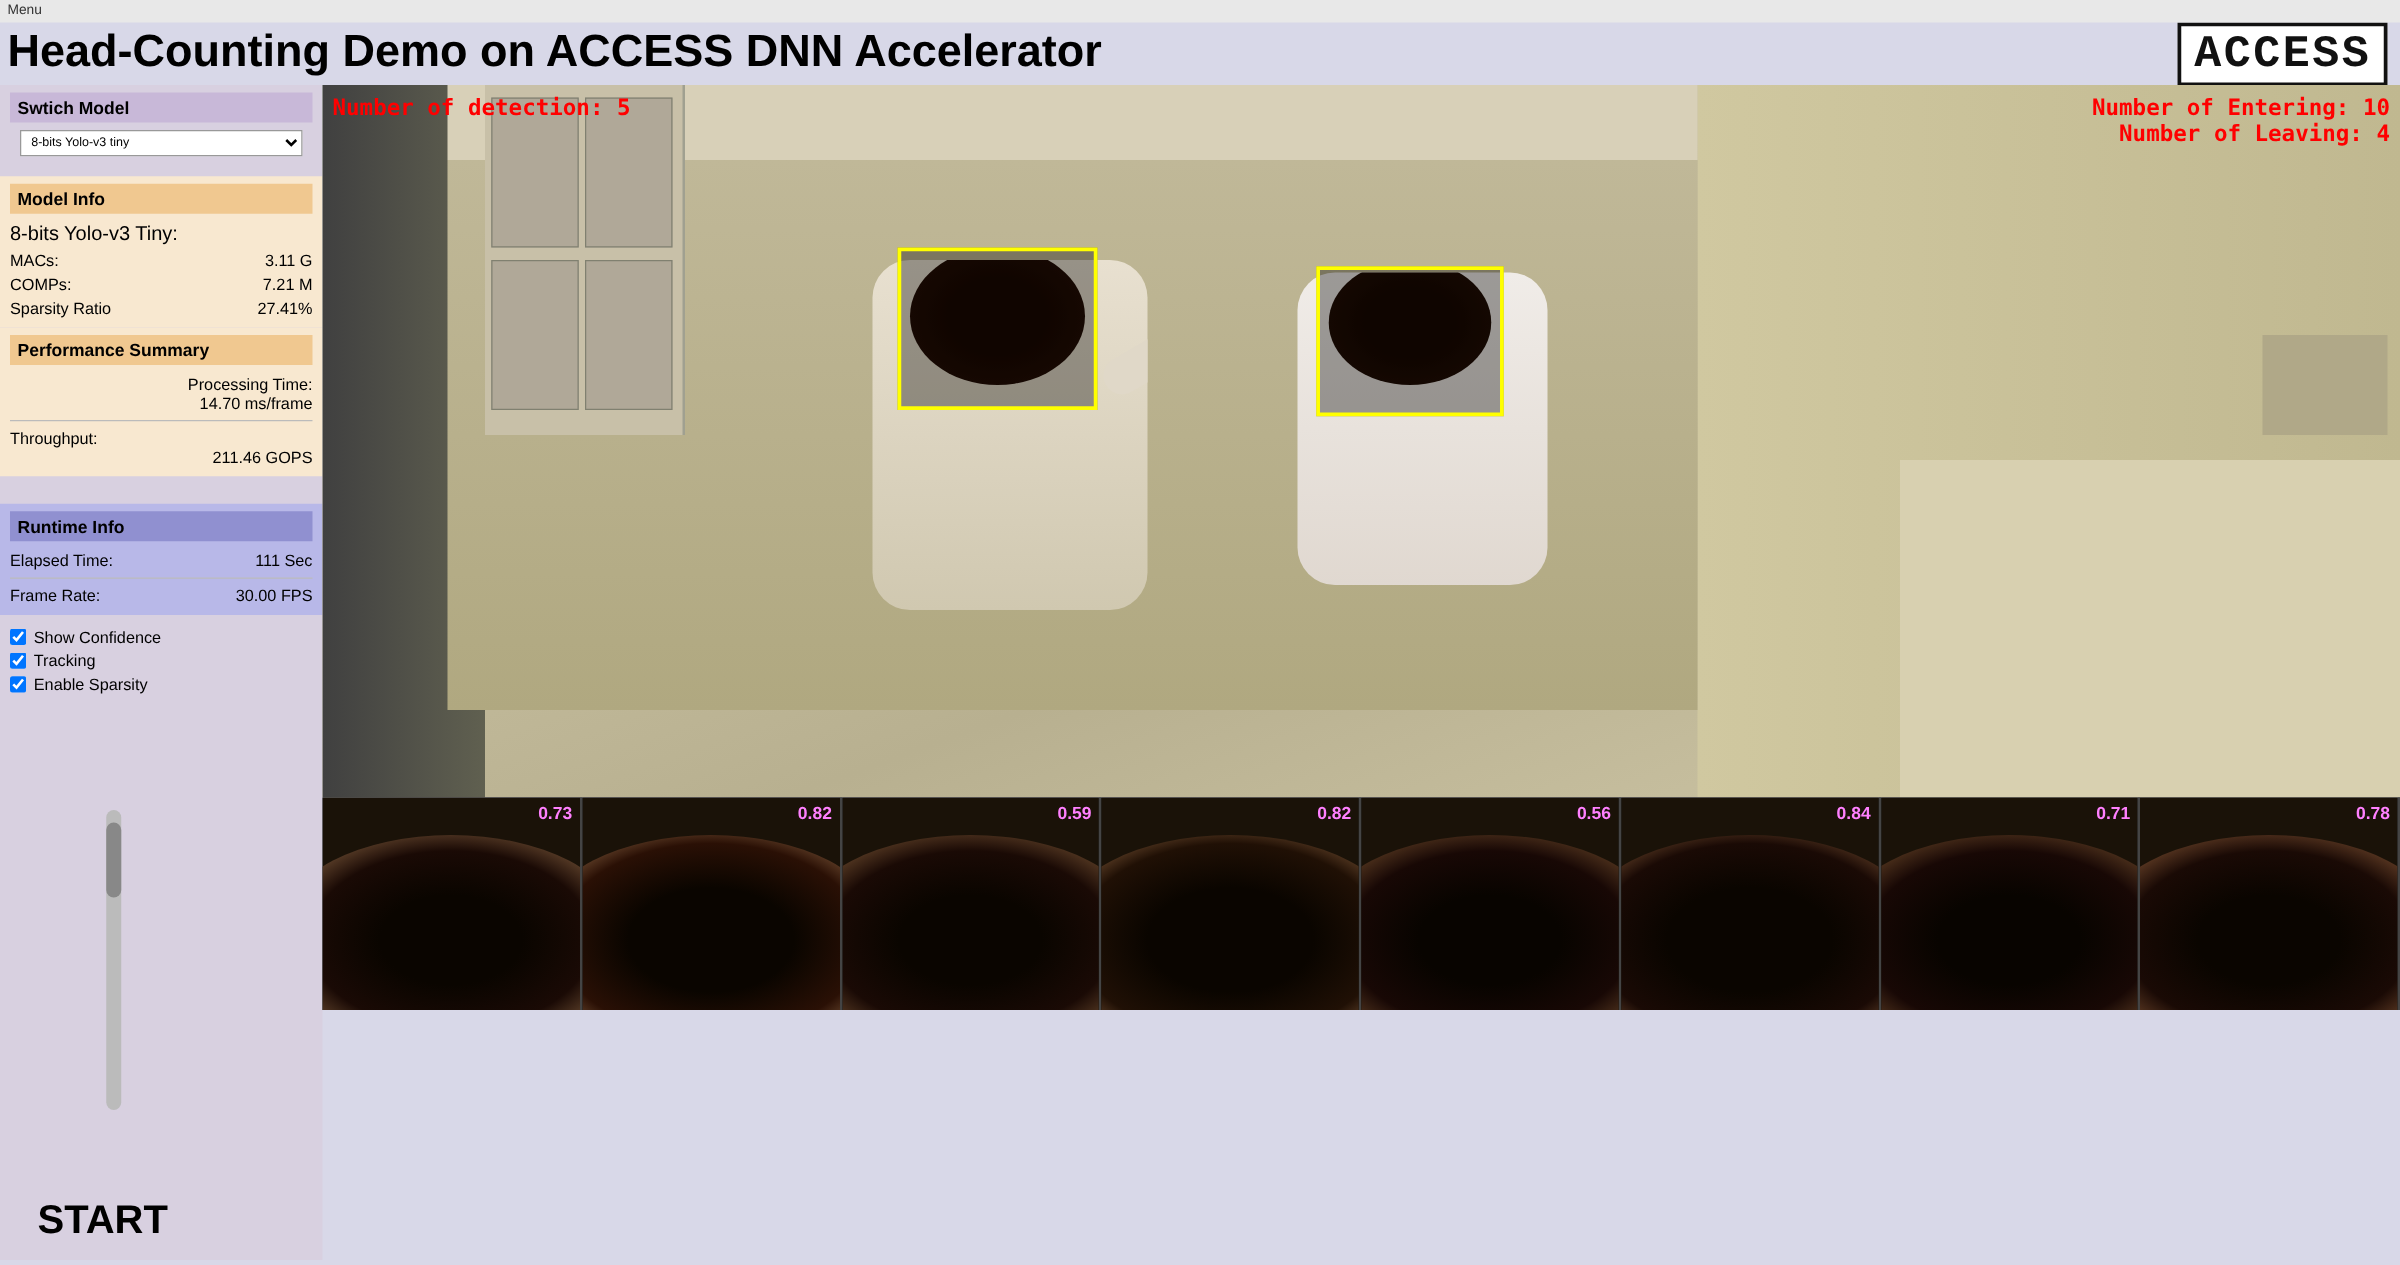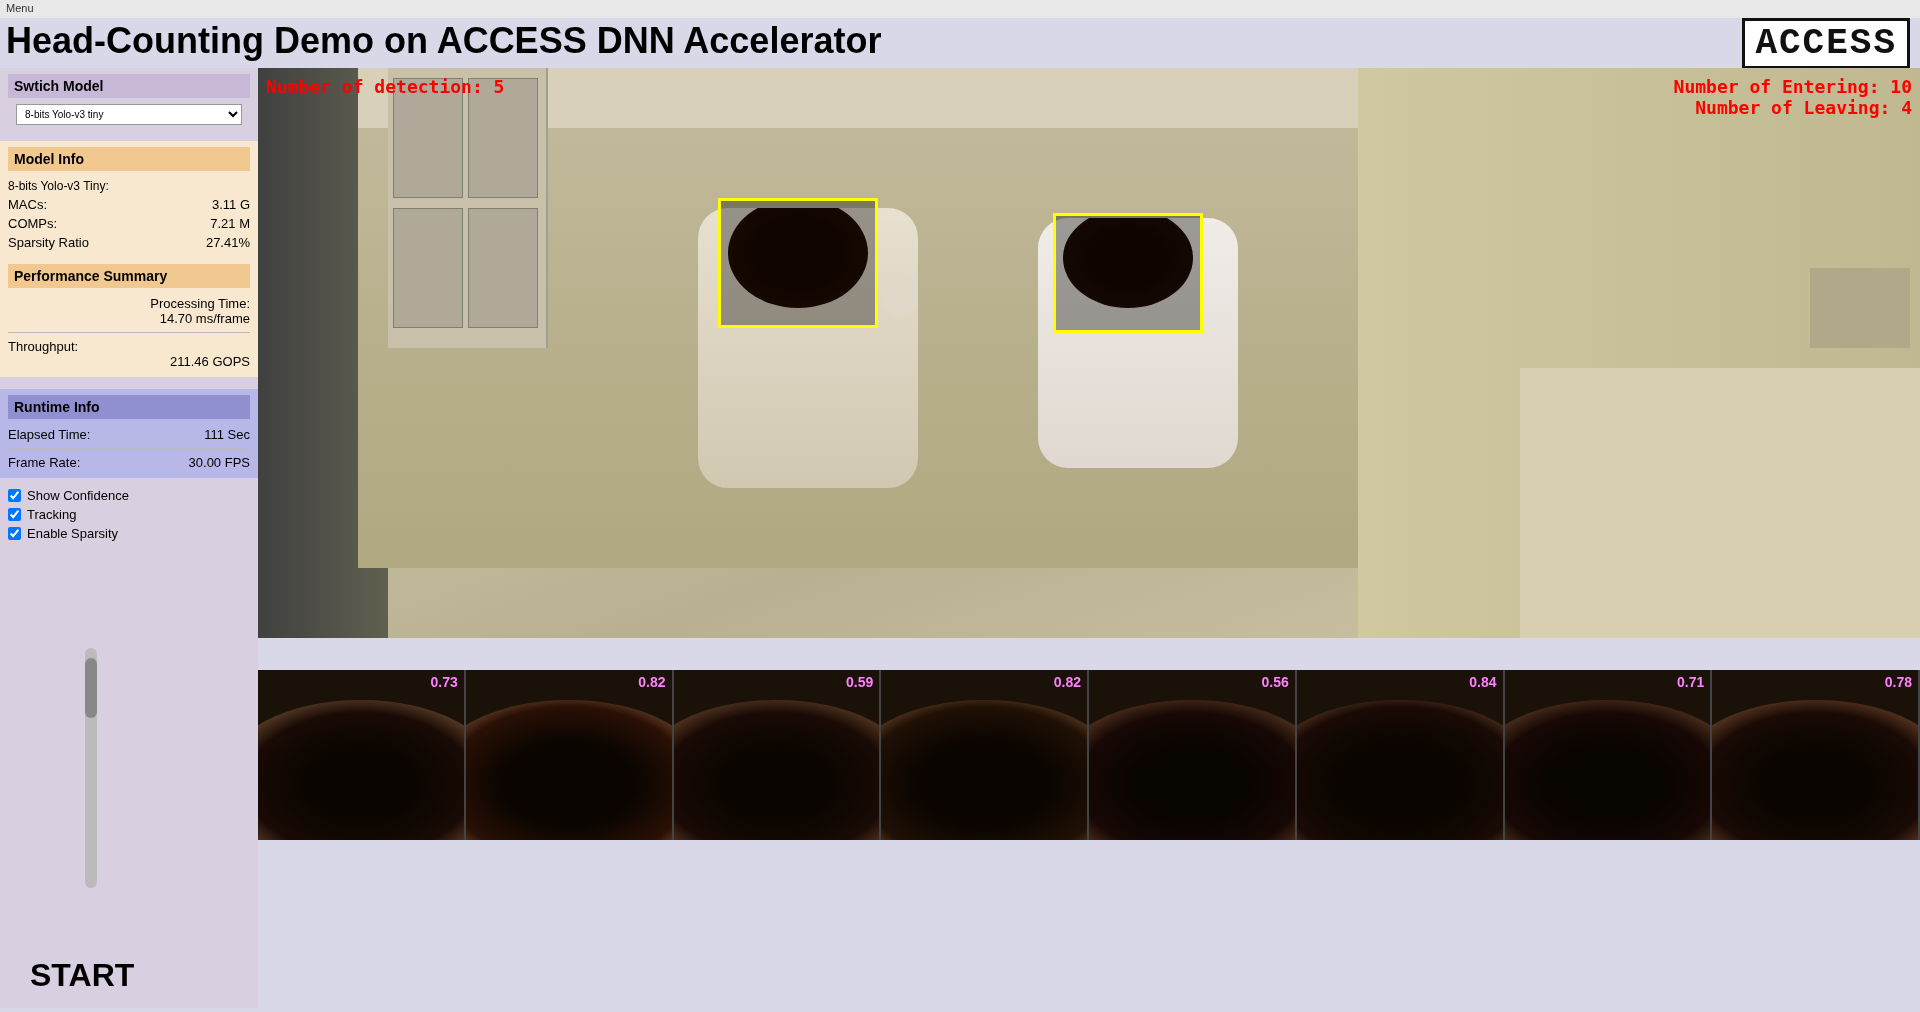--- a/index.html
+++ b/index.html
@@ -110,21 +110,21 @@
 
     .info-label {
       font-weight: normal;
     }
 
     .info-value {
       font-weight: normal;
     }
 
     .model-name-row {
-      font-size: 12px;
+      font-size: 16px;
       padding: 2px 0;
       color: #000;
     }
 
     .perf-section {
       background: #f8e8d0;
       padding: 6px 8px;
       margin-bottom: 0;
     }
 
@@ -218,21 +218,20 @@
     
     #thumbnail-strip {
       position: absolute;
       top: 638px;
       left: 258px;
       width: 1662px;
       height: 170px;
       background: #222;
       display: flex;
       flex-direction: row;
-      margin-top: 32px;
     }
 
     .thumb-item {
       flex: 1;
       position: relative;
       border-right: 2px solid #444;
       overflow: hidden;
     }
 
     .thumb-score {
@@ -313,21 +312,21 @@
       <span class="info-label">Processing Time:</span>
       <span class="info-value" style="align-self:flex-end;">14.70 ms/frame</span>
     </div>
     <hr class="divider">
     <div class="info-row" style="flex-direction:column; align-items:flex-start;">
       <span class="info-label">Throughput:</span>
       <span class="info-value" style="align-self:flex-end;">211.46 GOPS</span>
     </div>
   </div>
 
-  <div class="runtime-section" style="margin-top:12px;">
+  <div class="runtime-section" style="margin-top:22px;">
     <div class="section-header blue">Runtime Info</div>
     <div class="info-row">
       <span class="info-label">Elapsed Time:</span>
       <span class="info-value">111 Sec</span>
     </div>
     <hr class="divider">
     <div class="info-row">
       <span class="info-label">Frame Rate:</span>
       <span class="info-value">30.00 FPS</span>
     </div>

